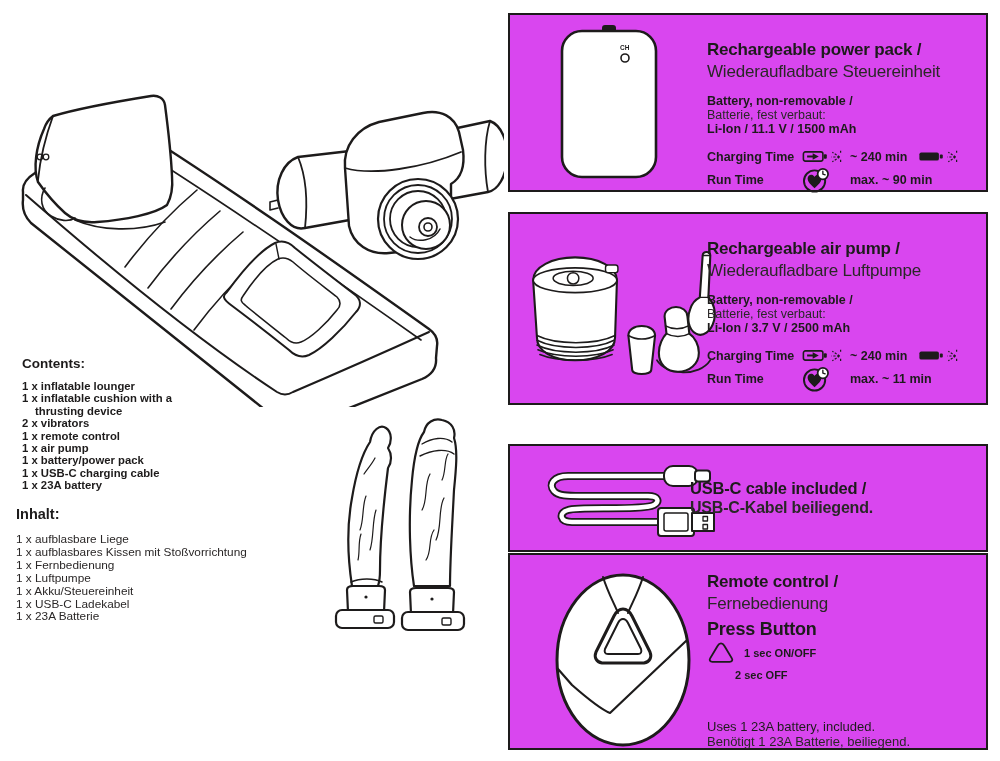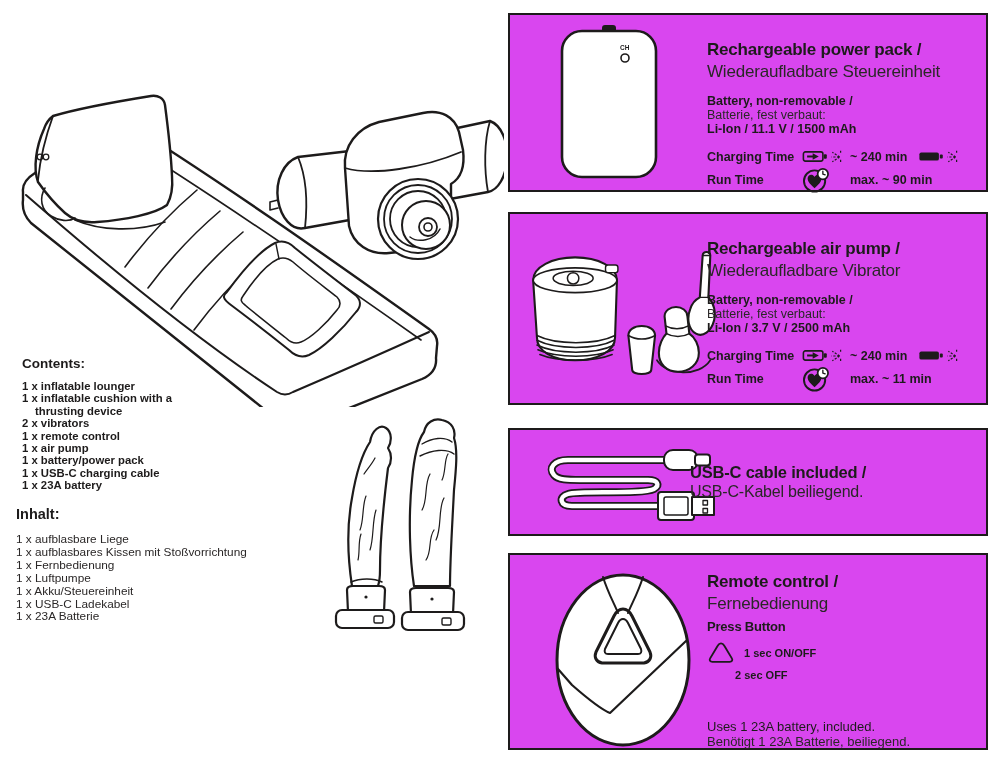--- a/index.html
+++ b/index.html
@@ -34,23 +34,23 @@
   .contents-block { left:22px; top:356px; width:195px; }
   .contents-block .hd { font-size:13.5px; font-weight:bold; margin-bottom:9px; }
   .contents-block .li { font-size:11.3px; font-weight:bold; line-height:12.4px;
                         padding-left:13px; text-indent:-13px; }
   .inhalt-block { left:16px; top:506px; width:330px; }
   .inhalt-block .hd { font-size:14.5px; font-weight:bold; margin-bottom:11px; }
   .inhalt-block .li { font-size:11.8px; font-weight:normal; line-height:12.9px; color:#2a2727; }
   
   .usb-text { left:180px; top:0; height:100%; display:flex; flex-direction:column; justify-content:center; }
   .usb-text .t1 { font-size:16.5px; font-weight:bold; letter-spacing:-0.2px; line-height:19px; }
-  .usb-text .t2 { font-size:16px; font-weight:normal; letter-spacing:-0.2px; line-height:19px; color:#2a2727; }
+  .usb-text .t2 { font-size:16px; font-weight:bold; letter-spacing:-0.2px; line-height:19px; color:#2a2727; }
   
-  .press-heading { position:absolute; left:197px; top:64px; font-size:13px; font-weight:bold; letter-spacing:-0.2px; }
+  .press-heading { position:absolute; left:197px; top:64px; font-size:18px; font-weight:bold; letter-spacing:-0.2px; }
   .press-rows { position:absolute; left:197px; top:86px; width:278px; }
   .p-row1 { display:flex; align-items:center; gap:9px; height:23px; }
   .p-row2 { display:flex; align-items:center; gap:3px; margin-left:28px; height:40px; margin-top:1px; }
   .p-row3 { margin-left:28px; margin-top:1px; height:14px; }
   .p-txt { font-size:11px; font-weight:bold; }
   .p-txt-sm { font-size:10px; font-weight:bold; letter-spacing:-0.3px; white-space:nowrap; }
   .p-plus { font-size:12px; font-weight:bold; margin:0 1px; }
   .remote-batt { position:absolute; left:197px; top:165px; }
   .rb-en { font-size:13px; font-weight:normal; line-height:14.5px; }
   .rb-de { font-size:13px; font-weight:normal; line-height:14.5px; color:#2a2727; }
@@ -258,21 +258,21 @@
     <path stroke-width="1.6" d="M118,96 C126,101 138,101 146,96"></path>
 
     <path fill="#ffffff" d="M156,76 C156,70 162,66 168,66 C174,66 180,70 180,76 L182,94 C188,98 192,106 192,114 C192,126 182,134 170,134 C158,134 150,126 150,114 C150,106 154,98 158,94 Z"></path>
     <path stroke-width="1.5" d="M157,86 C164,90 174,90 181,86 M158,94 C165,98 175,98 182,94"></path>
 
     <path fill="#ffffff" d="M196,12 C196,7 204,7 204,12 L202,56 C208,62 210,72 208,80 C205,92 196,98 189,94 C181,90 179,78 183,68 C185,62 189,58 193,56 Z"></path>
     <path stroke-width="1.5" d="M196,12 L204,12 M194,56 L203,56"></path>
   </svg>
   <div class="box-text" style="left:197px; top:24px;">
     <div class="t-en">Rechargeable air pump /</div>
-    <div class="t-de">Wiederaufladbare Vibrator</div>
+    <div class="t-de">Wiederaufladbare Luftpumpe</div>
     <div class="gap12"></div>
     <div class="b-en">Battery, non-removable /</div>
     <div class="b-de">Batterie, fest verbaut:</div>
     <div class="b-spec">Li-Ion / 3.7 V / 2500 mAh</div>
     <div class="gap8"></div>
     <div class="spec-row">
       <span class="lbl">Charging Time</span>
       <span class="icon-zone">
         <svg width="26" height="13">
             <use href="#ic-batc"></use>
@@ -296,21 +296,21 @@
       <span class="icon-zone">
         <svg width="29" height="27">
             <use href="#ic-heart"></use>
           </svg>
       </span>
       <span class="val" style="width:auto">max. ~ 11 min</span>
     </div>
   </div>
 </div>
 
-<div class="box" style="top:428px; height:108px;">
+<div class="box" style="top:444px; height:108px;">
   <svg class="abs ill" style="left:18px; top:16px;" width="190" height="78" viewBox="0 0 190 78" fill="none" stroke="#1d1b1b" stroke-linejoin="round" stroke-linecap="round">
     <path d="M140,14 L40,14 C26,14 20,22 26,29 C30,34 40,34 52,34 L120,34 C130,34 132,39 126,43 C114,49 52,44 40,48 C30,51 32,60 44,60 L132,60" stroke-width="8"></path>
     <path d="M140,14 L40,14 C26,14 20,22 26,29 C30,34 40,34 52,34 L120,34 C130,34 132,39 126,43 C114,49 52,44 40,48 C30,51 32,60 44,60 L132,60" stroke="#ffffff" stroke-width="4.4"></path>
     <rect x="136" y="4" width="34" height="20" rx="9" stroke-width="2" fill="#ffffff"></rect>
     <rect x="167" y="8.5" width="15" height="11" rx="3" stroke-width="2" fill="#ffffff"></rect>
     <rect x="130" y="46" width="36" height="28" rx="3" stroke-width="2" fill="#ffffff"></rect>
     <rect x="136" y="51" width="24" height="18" rx="2" stroke-width="1.5"></rect>
     <rect x="164" y="51" width="22" height="18" stroke-width="2" fill="#ffffff"></rect>
     <rect x="175" y="54.5" width="4.5" height="4.5" stroke-width="1.3"></rect>
     <rect x="175" y="62.5" width="4.5" height="4.5" stroke-width="1.3"></rect>

